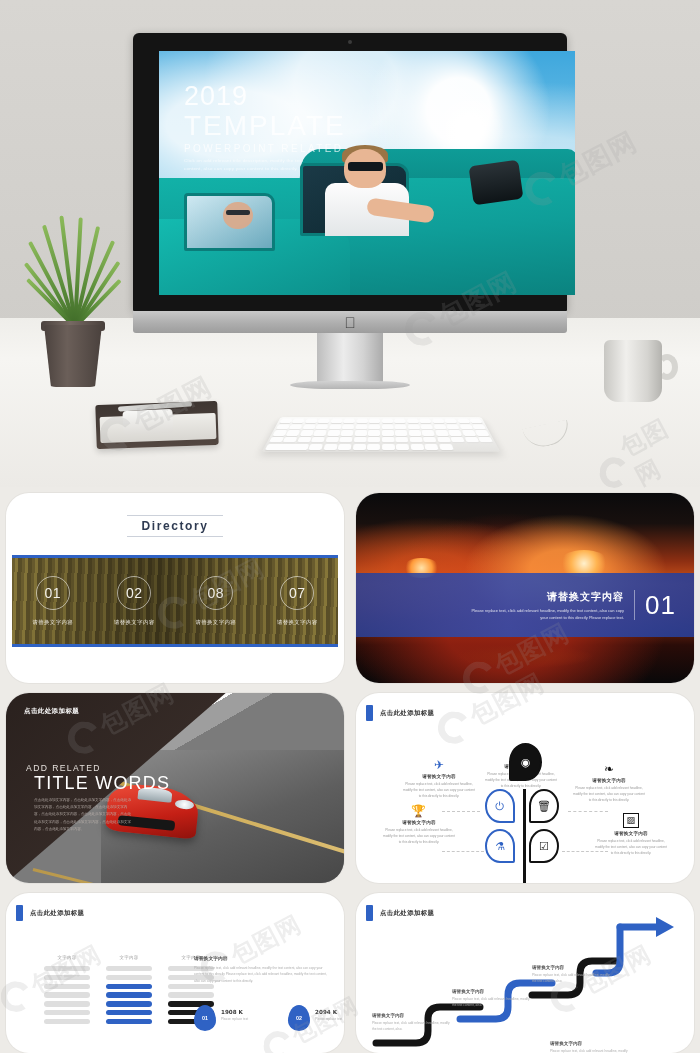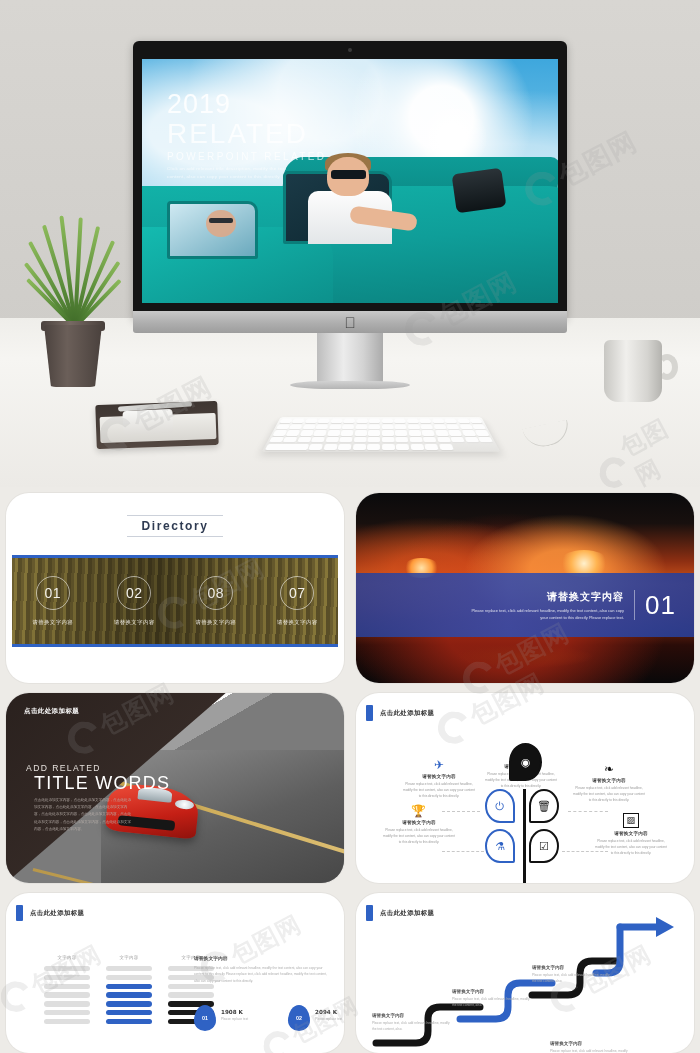--- a/index.html
+++ b/index.html
@@ -39,23 +39,23 @@
     position: absolute; left:0; top:0; width:700px; height: 330px;
     background: linear-gradient(#d8d6d2, #cfcdc9);
   }
   .hero-desk {
     position: absolute; left:0; top: 318px; width:700px; height: 169px;
     background: linear-gradient(#efeeea 0%, #f6f5f2 24%, #eceae6 100%);
   }
 
   .monitor { position: absolute; left: 133px; top: 33px; width: 434px; height: 300px; }
   .mon-bezel {
-    position: absolute; left:0; top:8px; width: 434px; height: 278px;
+    position: absolute; left:0; top:0; width: 434px; height: 278px;
     background: #141414; border-radius: 6px 6px 1px 1px;
-    padding: 18px 9px 0 9px;
+    padding: 18px 9px 0 26px;
     box-shadow: 0 2px 8px rgba(0,0,0,.25);
   }
   .mon-cam {
     position: absolute; left: 50%; top: 7px; width: 4px; height: 4px; margin-left:-2px;
     border-radius: 50%; background: #3a3a3a;
   }
   .mon-screen {
     position: relative; width: 416px; height: 244px; overflow: hidden; background:#6cc;
   }
   .mon-chin {
@@ -433,21 +433,21 @@
           <div class="person2-glass"></div>
           <div class="person-torso"></div>
           <div class="person-arm"></div>
           <div class="person-hair"></div>
           <div class="person-head"></div>
           <div class="person-glass"></div>
           <div class="mirror"></div>
 
           <div class="hero-text">
             <div class="hero-y">2019</div>
-            <div class="hero-b">RELATED</div>
+            <div class="hero-b">TEMPLATE</div>
             <div class="hero-p">POWERPOINT RELATED</div>
             <div class="hero-s">Click on add relevant title description, modify the text content, also can copy your content to this directly.</div>
           </div>
         </div>
       </div>
       <div class="mon-chin">
         <span class="apple-logo"></span>
       </div>
       <div class="mon-neck"></div>
       <div class="mon-foot"></div>

